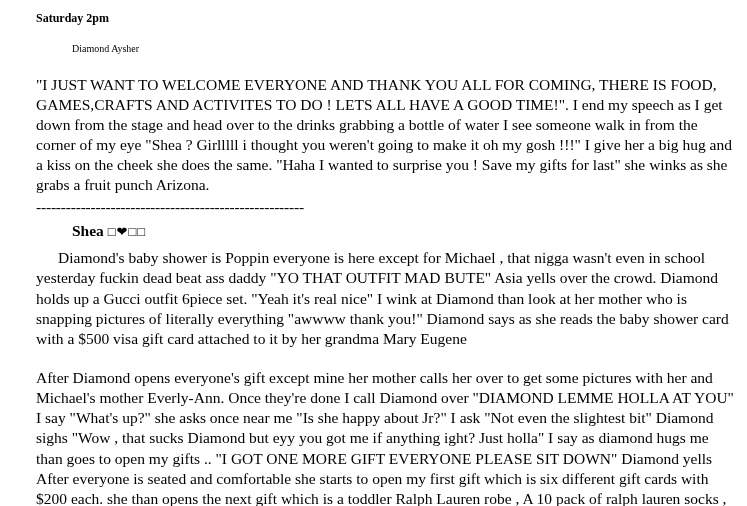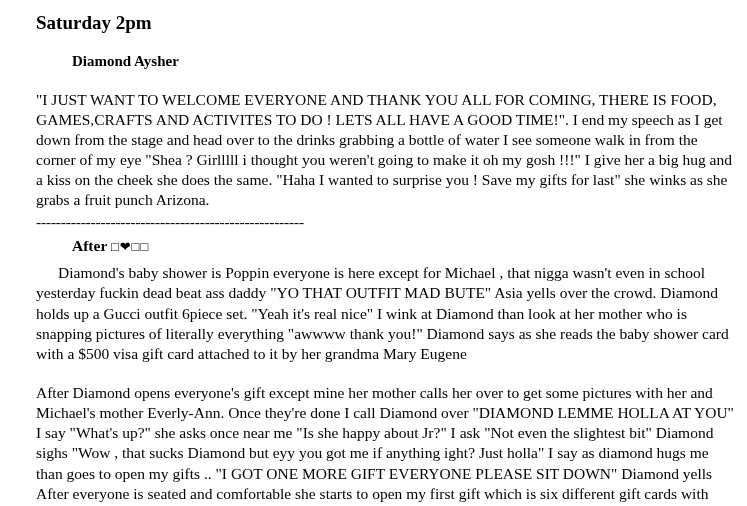--- a/index.html
+++ b/index.html
@@ -16,27 +16,27 @@
   }
   .page {
     position: relative;
     width: 747px;
     height: 506px;
     box-sizing: border-box;
     padding: 8px 12px 0 36px;
   }
   .heading-day {
     font-weight: bold;
-    font-size: 19px;
+    font-size: 12px;
     line-height: 1.25;
     margin: 3px 0 0 0;
   }
   .speaker-name {
-    font-weight: bold;
-    font-size: 15px;
+    font-weight: normal;
+    font-size: 10px;
     line-height: 1.25;
     margin: 17px 0 0 36px;
   }
   .para {
     font-size: 15.5px;
     line-height: 1.30;
     text-align: left;
     margin: 0;
   }
   .para-main {
@@ -76,21 +76,21 @@
 
   <div class="heading-day">Saturday 2pm</div>
 
   <div class="speaker-name">Diamond Aysher</div>
 
   <p class="para para-main">"I JUST WANT TO WELCOME EVERYONE AND THANK YOU ALL FOR COMING, THERE IS FOOD, GAMES,CRAFTS AND ACTIVITES TO DO ! LETS ALL HAVE A GOOD TIME!". I end my speech as I get down from the stage and head over to the drinks grabbing a bottle of water I see someone walk in from the corner of my eye "Shea ? Girlllll i thought you weren't going to make it oh my gosh !!!" I give her a big hug and a kiss on the cheek she does the same. "Haha I wanted to surprise you ! Save my gifts for last" she winks as she grabs a fruit punch Arizona.</p>
 
   <div class="divider">------------------------------------------------------</div>
 
   <div class="speaker-line-2">
-    <span>After</span>
+    <span>Shea</span>
     <span class="emoji">□❤□□</span>
   </div>
 
   <p class="para para-indent">Diamond's baby shower is Poppin everyone is here except for Michael , that nigga wasn't even in school yesterday fuckin dead beat ass daddy "YO THAT OUTFIT MAD BUTE" Asia yells over the crowd. Diamond holds up a Gucci outfit 6piece set. "Yeah it's real nice" I wink at Diamond than look at her mother who is snapping pictures of literally everything "awwww thank you!" Diamond says as she reads the baby shower card with a $500 visa gift card attached to it by her grandma Mary Eugene</p>
 
   <p class="para para-gap">After Diamond opens everyone's gift except mine her mother calls her over to get some pictures with her and Michael's mother Everly-Ann. Once they're done I call Diamond over "DIAMOND LEMME HOLLA AT YOU" I say "What's up?" she asks once near me "Is she happy about Jr?" I ask "Not even the slightest bit" Diamond sighs "Wow , that sucks Diamond but eyy you got me if anything ight? Just holla" I say as diamond hugs me than goes to open my gifts .. "I GOT ONE MORE GIFT EVERYONE PLEASE SIT DOWN" Diamond yells After everyone is seated and comfortable she starts to open my first gift which is six different gift cards with $200 each. she than opens the next gift which is a toddler Ralph Lauren robe , A 10 pack of ralph lauren socks , two ralph lauren gift cards $100 each , six ralph Lauren belts , Two long sleeve jumpers and six pairs of Ralph Lauren jeans.</p>
 
 </div>
 
 </body></html>

